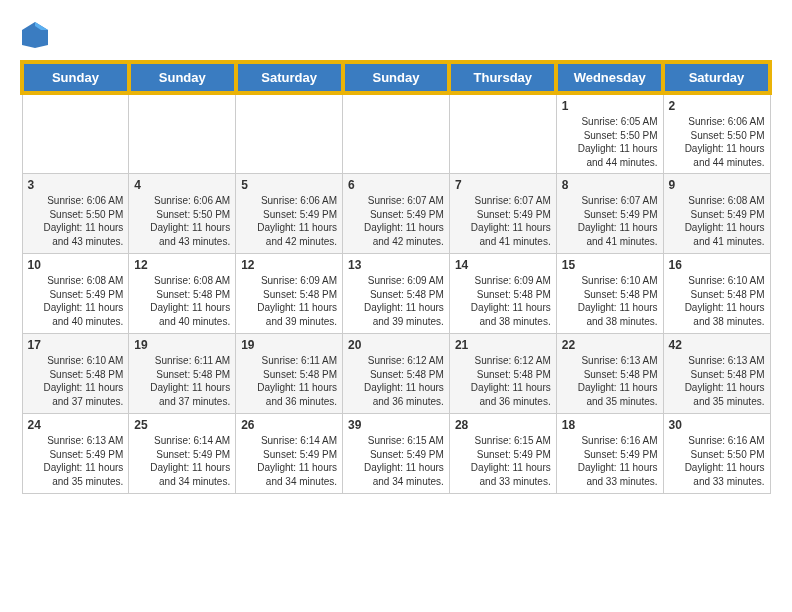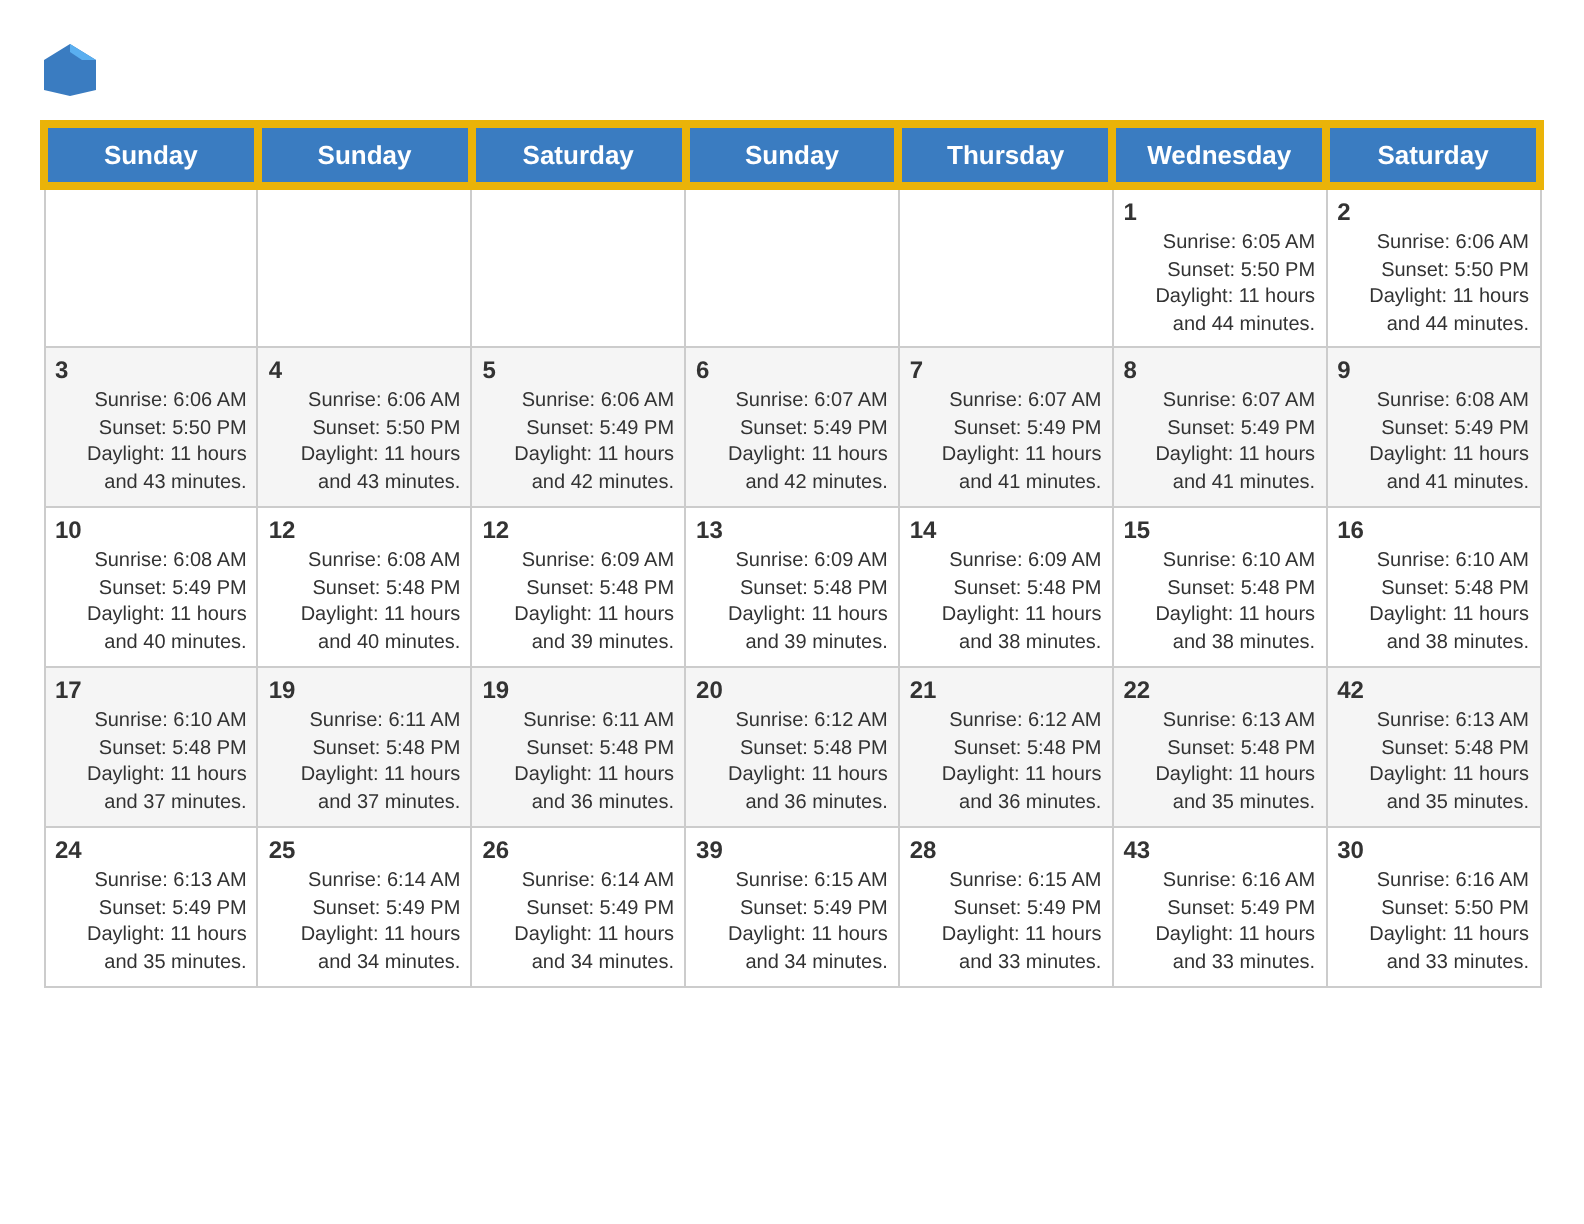--- a/index.html
+++ b/index.html
@@ -305,21 +305,21 @@
 Sunset: 5:49 PM
 Daylight: 11 hours and 34 minutes.</div>
         </td>
         <td>
           <span class="day-num">28</span>
           <div class="day-info" style="white-space: pre-line;">Sunrise: 6:15 AM
 Sunset: 5:49 PM
 Daylight: 11 hours and 33 minutes.</div>
         </td>
         <td>
-          <span class="day-num">43</span>
+          <span class="day-num">18</span>
           <div class="day-info" style="white-space: pre-line;">Sunrise: 6:16 AM
 Sunset: 5:49 PM
 Daylight: 11 hours and 33 minutes.</div>
         </td>
         <td>
           <span class="day-num">30</span>
           <div class="day-info" style="white-space: pre-line;">Sunrise: 6:16 AM
 Sunset: 5:50 PM
 Daylight: 11 hours and 33 minutes.</div>
         </td>

